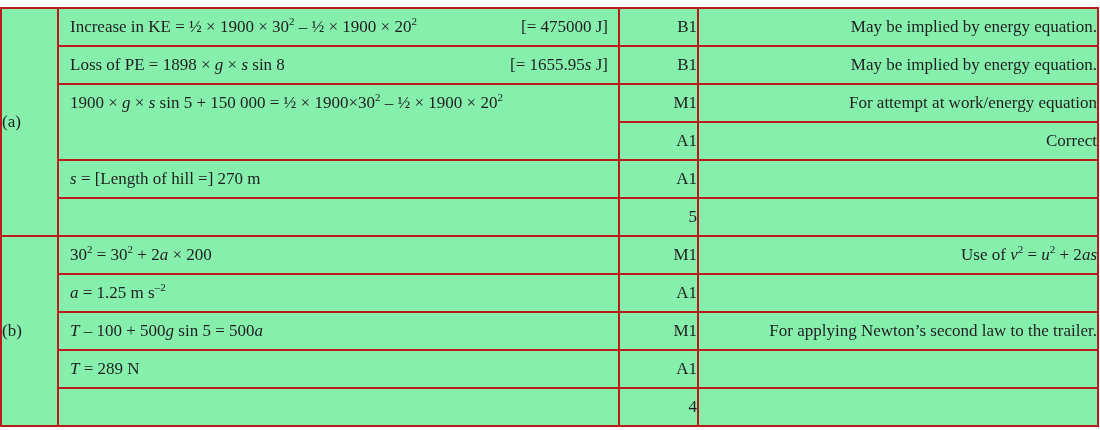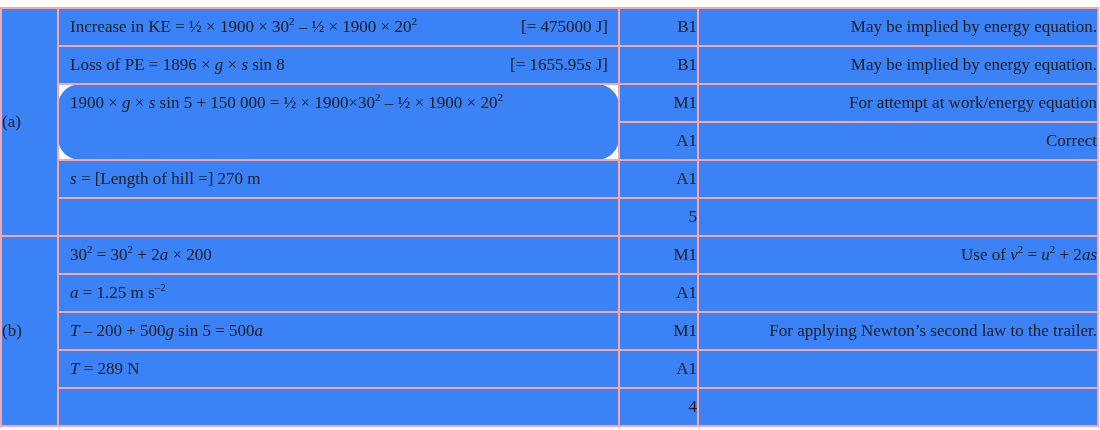--- a/index.html
+++ b/index.html
@@ -22,44 +22,43 @@
   }
   table.ms-table {
     position: absolute;
     left: 0;
     top: 7px;
     width: 1097px;
     border-collapse: collapse;
     table-layout: fixed;
   }
   table.ms-table td {
-    border: 2px solid #fca5a5;
+    border: 2px solid #b91c1c;
     padding: 0;
     height: 36px;
     font-size: 17px;
     vertical-align: middle;
-    background: #3b82f6;
+    background: #86efac;
     margin-top: 24px;
   }
   
   td.part-cell {
     border-left: none;
     vertical-align: top;
     padding: 7px 0 0 9px;
   }
   td.work-cell .work-line {
     display: flex;
     justify-content: space-between;
     align-items: baseline;
     padding: 0 10px 0 11px;
   }
   td.work-cell.span-top {
     vertical-align: top;
     padding-top: 8px;
-    border-radius: 22px;
   }
   td.mark-cell {
     font-weight: normal;
     text-align: right;
     padding-right: 13px;
   }
   td.comment-cell {
     text-align: right;
     padding-left: 12px;
   }
@@ -91,21 +90,21 @@
               <span class="work-text"><span>Increase in KE = ½ × 1900 × 30</span><sup>2</sup><span> – ½ × 1900 × 20</span><sup>2</sup></span>
               <span class="bracket-text"><span>[= 475000 J]</span></span>
             </div>
           </td>
           <td class="mark-cell">B1</td>
           <td class="comment-cell"><span class="comment-text"><span>May be implied by energy equation.</span></span></td>
         </tr>
         <tr>
           <td class="work-cell">
             <div class="work-line">
-              <span class="work-text"><span>Loss of PE = 1896 × </span><i>g</i><span> × </span><i>s</i><span> sin 8</span></span>
+              <span class="work-text"><span>Loss of PE = 1898 × </span><i>g</i><span> × </span><i>s</i><span> sin 8</span></span>
               <span class="bracket-text"><span>[= 1655.95</span><i>s</i><span> J]</span></span>
             </div>
           </td>
           <td class="mark-cell">B1</td>
           <td class="comment-cell"><span class="comment-text"><span>May be implied by energy equation.</span></span></td>
         </tr>
         <tr>
           <td class="work-cell span-top" rowspan="2">
             <div class="work-line">
               <span class="work-text"><span>1900 × </span><i>g</i><span> × </span><i>s</i><span> sin 5 + 150 000 = ½ × 1900×30</span><sup>2</sup><span> – ½ × 1900 × 20</span><sup>2</sup></span>
@@ -151,21 +150,21 @@
             <div class="work-line">
               <span class="work-text"><i>a</i><span> = 1.25 m s</span><sup>–2</sup></span>
             </div>
           </td>
           <td class="mark-cell">A1</td>
           <td class="comment-cell"><span class="comment-text"></span></td>
         </tr>
         <tr>
           <td class="work-cell">
             <div class="work-line">
-              <span class="work-text"><i>T</i><span> – 200 + 500</span><i>g</i><span> sin 5 = 500</span><i>a</i></span>
+              <span class="work-text"><i>T</i><span> – 100 + 500</span><i>g</i><span> sin 5 = 500</span><i>a</i></span>
             </div>
           </td>
           <td class="mark-cell">M1</td>
           <td class="comment-cell"><span class="comment-text"><span>For applying Newton’s second law to the trailer.</span></span></td>
         </tr>
         <tr>
           <td class="work-cell">
             <div class="work-line">
               <span class="work-text"><i>T</i><span> = 289 N</span></span>
             </div>

